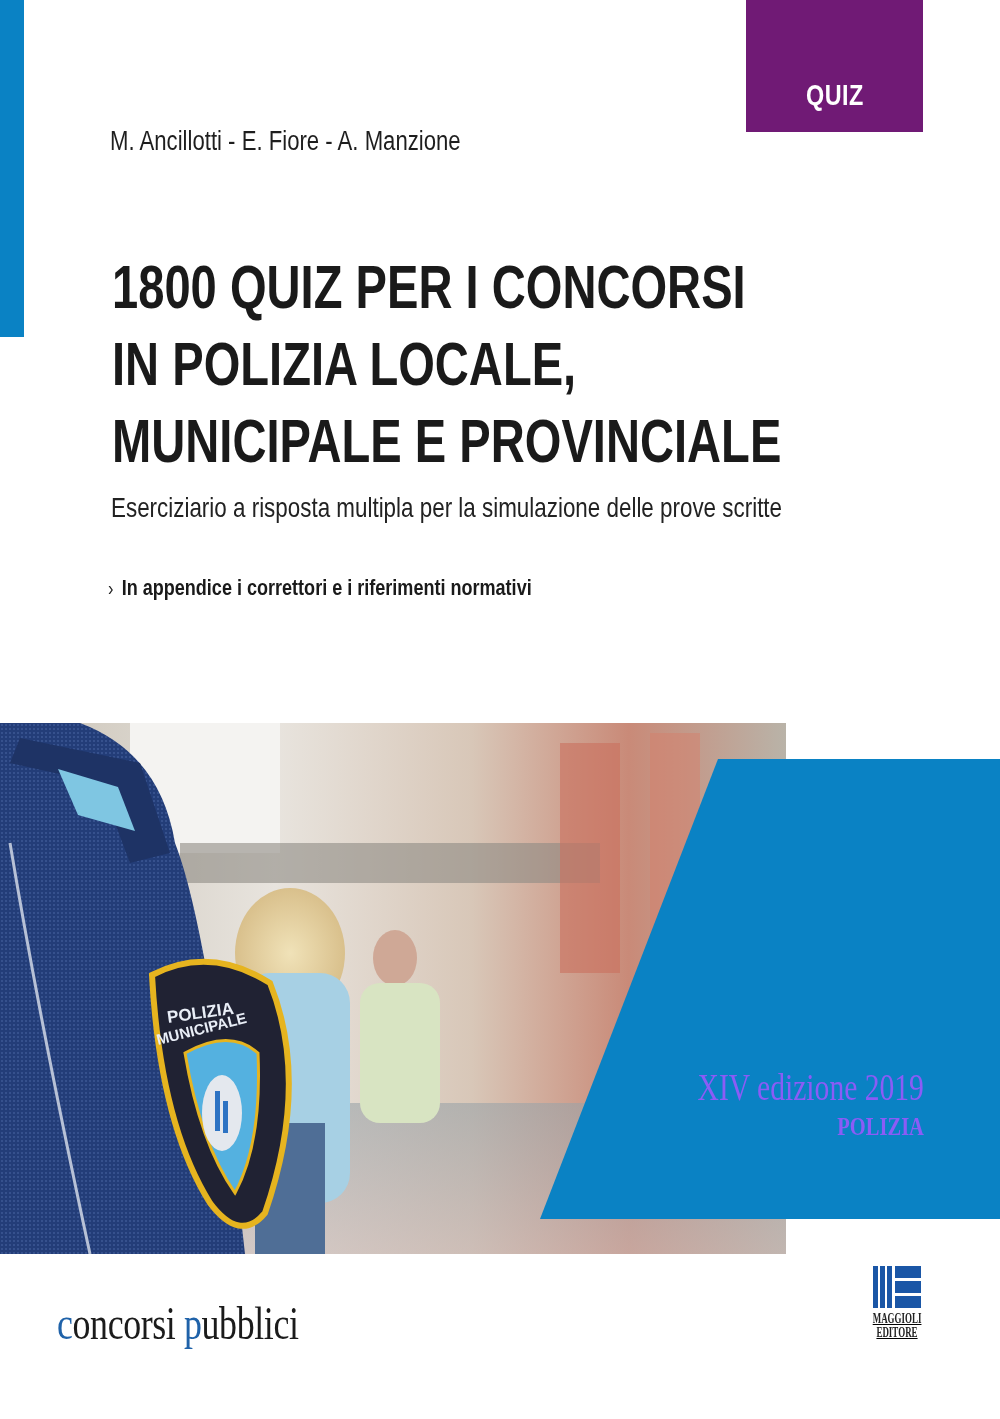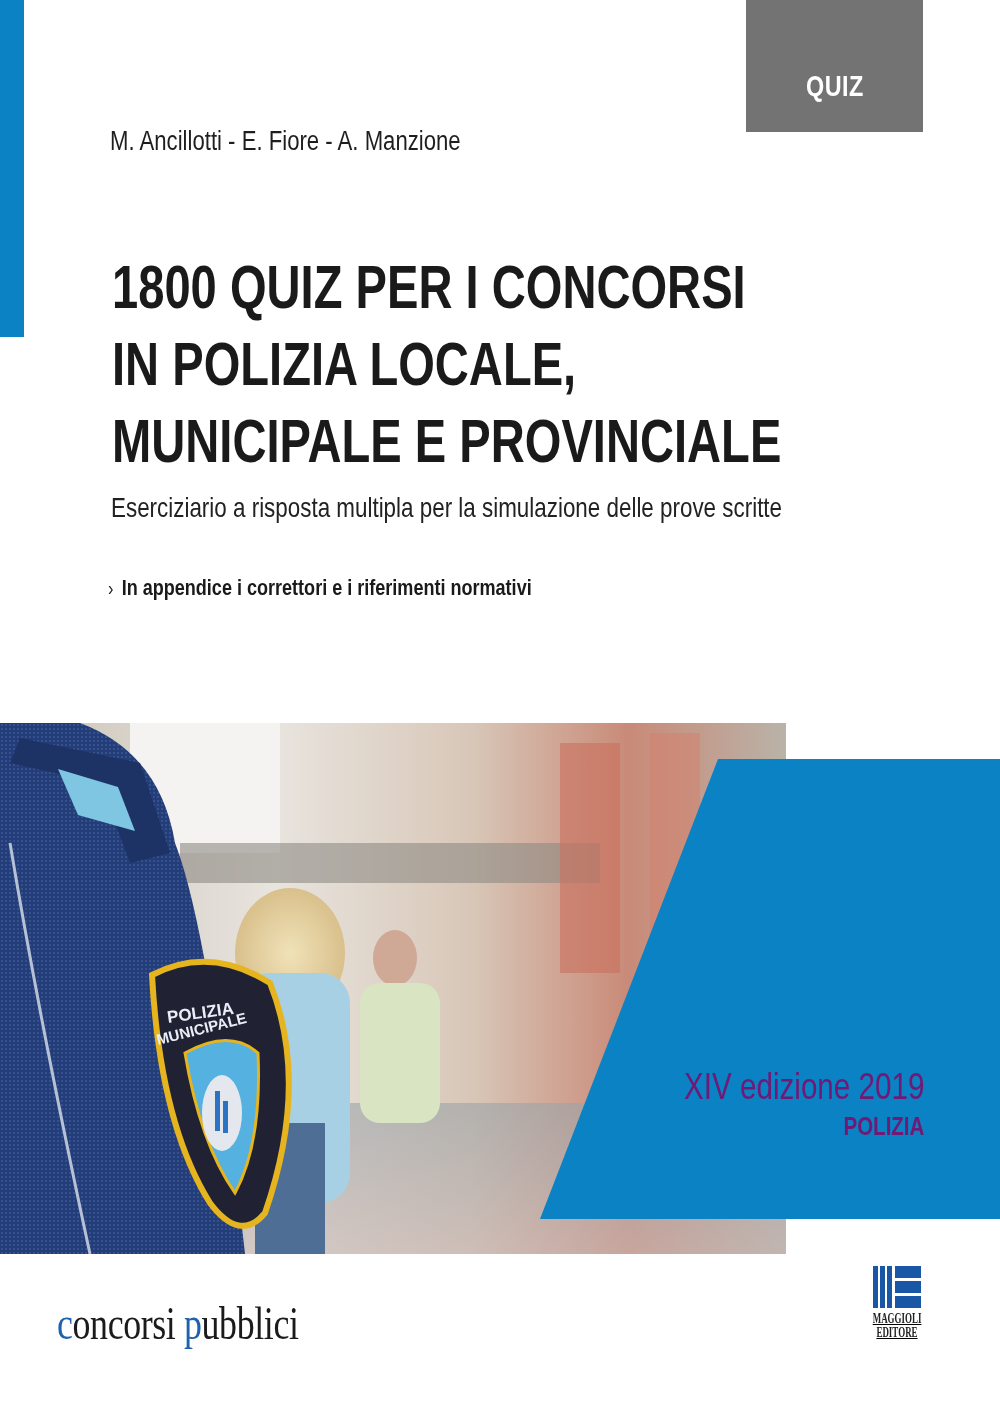--- a/index.html
+++ b/index.html
@@ -2,22 +2,22 @@
 <html><head>
 <meta charset="utf-8">
 <style>
   html, body { margin: 0; padding: 0; }
   body {
     width: 1000px; height: 1419px; position: relative; overflow: hidden;
     background: #ffffff; font-family: "Liberation Sans", sans-serif;
   }
   .left-bar { position: absolute; left: 0; top: 0; width: 24px; height: 337px; background: #0a82c4; }
   .quiz-box {
-    position: absolute; left: 746px; top: 0; width: 177px; height: 132px; background: #737373;
-    display: flex; align-items: flex-end; justify-content: center; padding-bottom: 29px; box-sizing: border-box;
+    position: absolute; left: 746px; top: 0; width: 177px; height: 132px; background: #701a75;
+    display: flex; align-items: flex-end; justify-content: center; padding-bottom: 20px; box-sizing: border-box;
   }
   .quiz-box span {
     color: #fff; font-family: "Liberation Sans", sans-serif; font-weight: bold; font-size: 30px;
     transform: scaleX(0.78); display: inline-block; letter-spacing: 0.5px;
   }
   .authors {
     position: absolute; left: 110px; top: 126px; font-size: 27px; color: #1e1e1e;
     transform: scaleX(0.82); transform-origin: left top; white-space: nowrap;
   }
   .title {
@@ -31,21 +31,21 @@
   }
   .bullet {
     position: absolute; left: 108px; top: 575px; font-size: 22px; color: #1a1a1a; font-weight: bold;
     transform: scaleX(0.82); transform-origin: left top; white-space: nowrap;
   }
   .bullet .chev { font-weight: normal; margin-right: 10px; font-size: 20px; }
   .photo { position: absolute; left: 0; top: 723px; width: 786px; height: 531px; overflow: hidden; }
   .photo svg { display: block; }
   .blue-shape { position: absolute; left: 0; top: 0; width: 1000px; height: 1419px; pointer-events: none; }
   .edition {
-    position: absolute; right: 76px; top: 1066px; text-align: right; color: #701a75;
+    position: absolute; right: 76px; top: 1066px; text-align: right; color: #8b5cf6; font-family: Liberation Serif, serif;
   }
   .edition .ed {
     font-size: 37px; transform: scaleX(0.8); transform-origin: right top; white-space: nowrap; display: block;
     font-weight: normal;
   }
   .edition .cat {
     font-size: 25px; font-weight: bold; transform: scaleX(0.82); transform-origin: right top; display: block; margin-top: 4px;
   }
   .series {
     position: absolute; left: 57px; top: 1297px; font-family: "Liberation Serif", serif; font-size: 46px; color: #1b1b1b;

